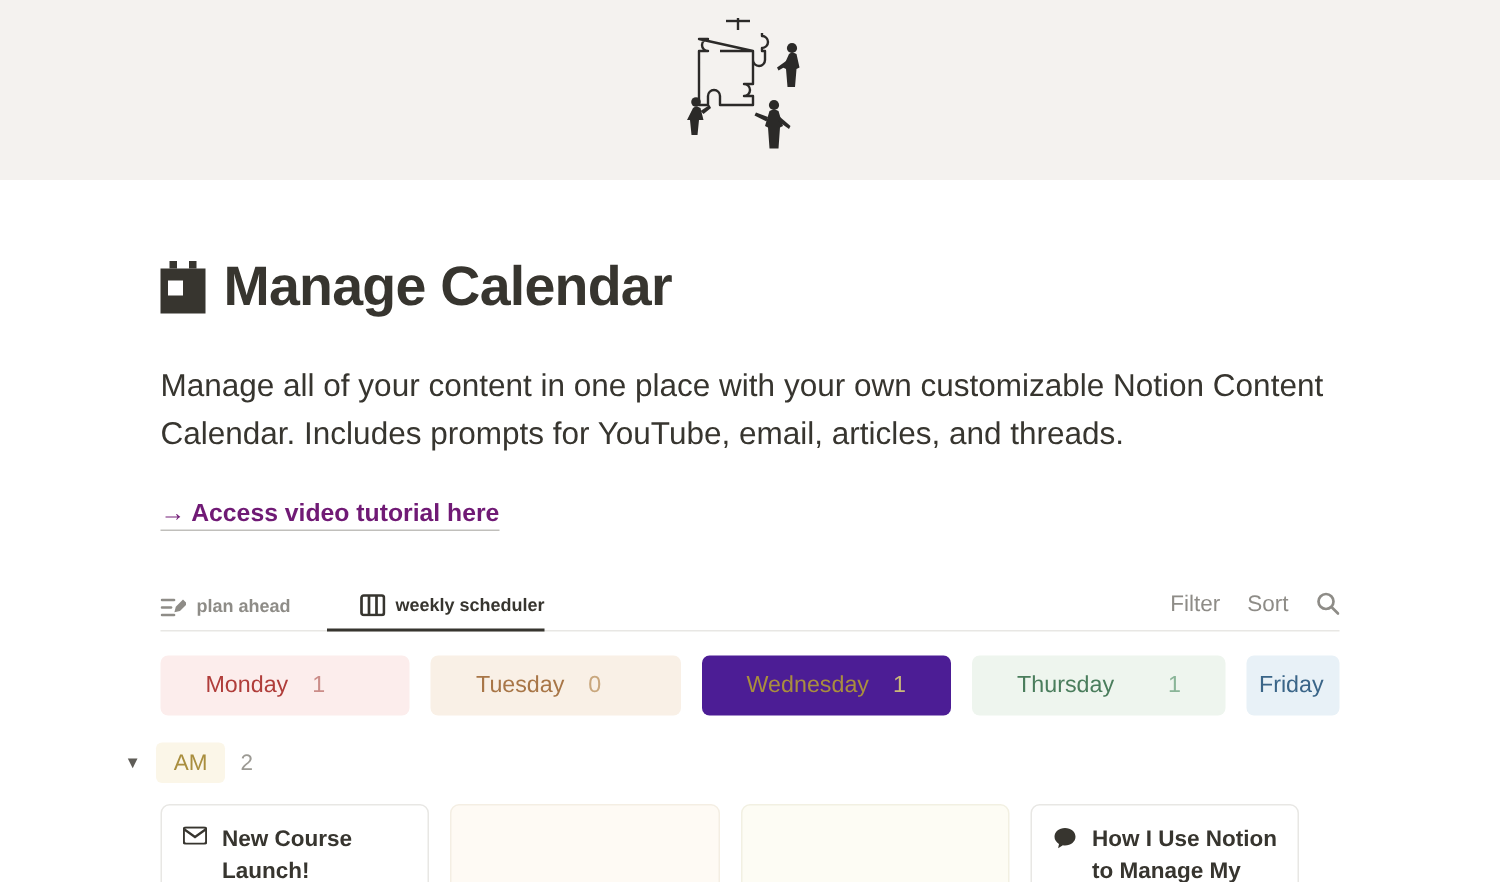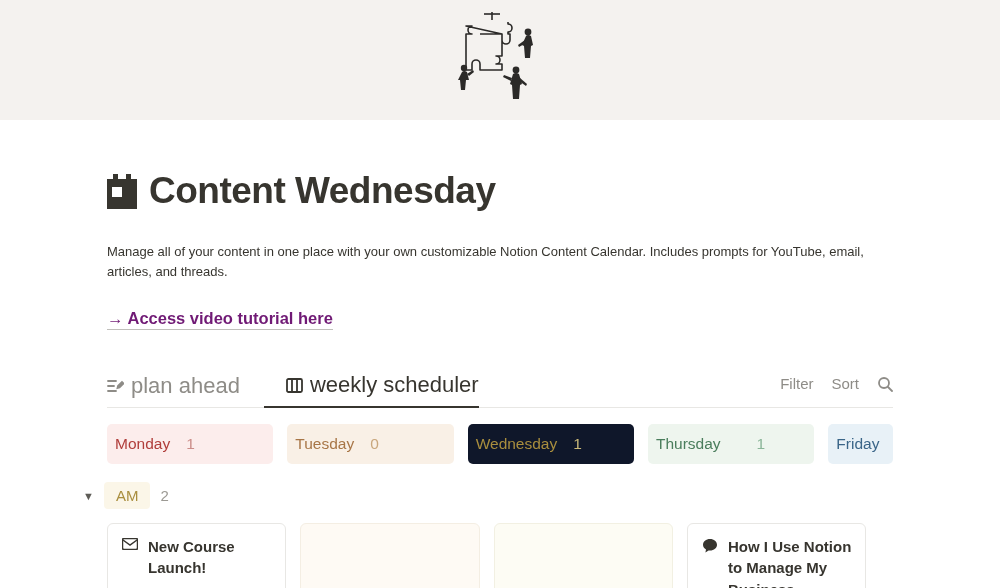--- a/index.html
+++ b/index.html
@@ -53,21 +53,21 @@
       top: 8px; left: 5px;
       width: 10px; height: 10px;
       background: #fff;
     }
     .page-title {
       font-size: 37px;
       font-weight: 700;
       letter-spacing: -0.5px;
     }
     .description {
-      font-size: 13px;
+      font-size: 21px;
       line-height: 1.5;
       color: #37352f;
       margin-bottom: 28px;
     }
     .tutorial-link {
       font-size: 16.5px;
       font-weight: 600;
       color: #701a75;
       border-bottom: 1px solid #c0bfbb;
       padding-bottom: 1px;
@@ -76,26 +76,26 @@
     }
     .tabs-row {
       display: flex;
       align-items: center;
       margin-top: 34px;
       border-bottom: 1px solid #e8e7e4;
       position: relative;
     }
     .tab {
       display: flex;
-      align-items: center;
+      align-items: flex-start;
       gap: 7px;
       padding: 8px 0;
       margin-right: 24px;
-      font-size: 22px;
-      font-weight: 400;
+      font-size: 12px;
+      font-weight: 700;
       color: #8e8c87;
       cursor: pointer;
     }
     .tab.active {
       color: #37352f;
       border-bottom: 2px solid #37352f;
       margin-bottom: -1px;
       padding-left: 22px;
     }
     .tab-icon { width: 17px; height: 15px; flex-shrink: 0; }
@@ -114,32 +114,32 @@
       display: flex;
       gap: 14px;
       margin-top: 16px;
     }
     .day-pill {
       width: 195px;
       height: 40px;
       border-radius: 5px;
       display: flex;
       align-items: center;
-      padding: 0 8px;
+      padding: 0 30px;
       gap: 16px;
       font-size: 15.5px;
       font-weight: 500;
       cursor: pointer;
     }
     .day-pill.friday { width: 74px; padding: 0 8px; }
     .day-monday { background: #fcedec; color: #b03d3a; }
     .day-monday .count { color: #cb8d89; }
     .day-tuesday { background: #f9f0e6; color: #a87647; }
     .day-tuesday .count { color: #c9a77d; }
-    .day-wednesday { background: #0f172a; color: #a98e3e; }
+    .day-wednesday { background: #4c1d95; color: #a98e3e; }
     .day-wednesday .count { color: #c9b878; }
     .day-thursday { background: #eef5ee; color: #4a7d5c; gap: 36px; }
     .day-thursday .count { color: #8ab598; }
     .day-friday { background: #e8f1f7; color: #3a6588; }
     .group-row {
       display: flex;
       align-items: center;
       gap: 10px;
       margin-top: 18px;
       margin-left: -24px;
@@ -219,21 +219,21 @@
       <path d="M64 68 l7 6 l-1 2 l-7 -5"></path>
     </g>
   </svg>
 </div>
 
 <div class="content">
   <div class="title-row">
     <div class="title-icon">
         <span></span>
       </div>
-    <h1 class="page-title">Content Wednesday</h1>
+    <h1 class="page-title">Manage Calendar</h1>
   </div>
 
   <p class="description">Manage all of your content in one place with your own customizable Notion Content Calendar. Includes prompts for YouTube, email, articles, and threads.</p>
 
   <a class="tutorial-link">→ Access video tutorial here</a>
 
   <div class="tabs-row">
     <div class="tab">
       <svg class="tab-icon" viewBox="0 0 17 15">
         <g stroke="#8e8c87" stroke-width="1.8" stroke-linecap="round" fill="none">

